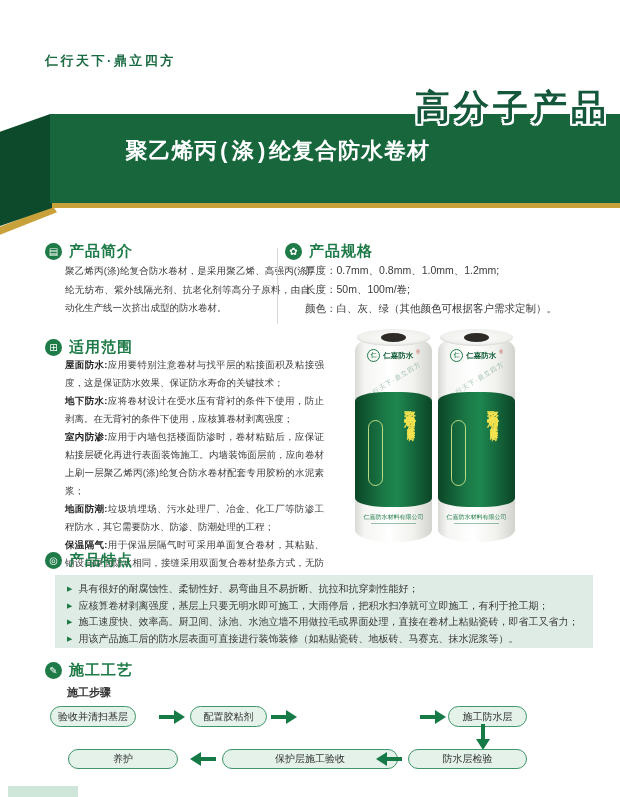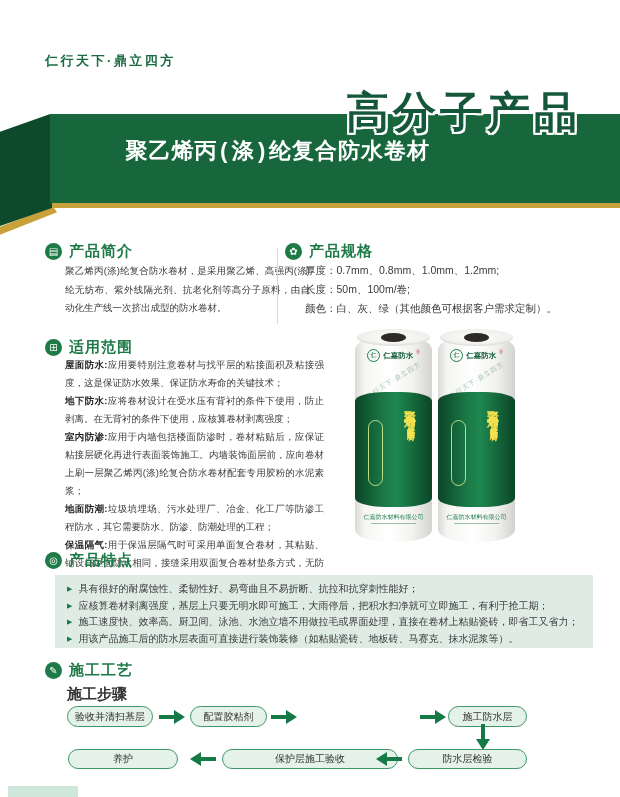--- a/index.html
+++ b/index.html
@@ -10,21 +10,21 @@
   .slogan{position:absolute;left:45px;top:52px;font-size:13px;font-weight:bold;
           color:#1B6B42;letter-spacing:2.5px;}
 
   
   .banner-main{position:absolute;left:50px;top:114px;width:570px;height:89px;background:#17663C;z-index:1;}
   .banner-gold{position:absolute;left:52px;top:203px;width:568px;height:5px;background:#C9A13B;z-index:1;}
   .banner-fold{position:absolute;left:0;top:114px;width:54px;height:118px;background:#0D4A2B;
                clip-path:polygon(0 15%,93% 0,100% 79%,0 95%);z-index:1;}
   .banner-fold-gold{position:absolute;left:0;top:203px;width:57px;height:33px;background:#C9A13B;
                clip-path:polygon(93% 10%,100% 28%,0 96%,0 72%);z-index:0;}
-  .badge{position:absolute;right:39px;top:84px;z-index:3;font-size:43px;font-weight:bold;
+  .badge{position:absolute;right:10px;top:84px;z-index:3;font-size:35px;font-weight:bold;
          color:#14573A;letter-spacing:4px;
          text-shadow:-2px -2px 0 #fff,2px -2px 0 #fff,-2px 2px 0 #fff,2px 2px 0 #fff,
                      0 -2px 0 #fff,0 2px 0 #fff,-2px 0 0 #fff,2px 0 0 #fff;}
   .banner-title{position:absolute;left:90px;top:136px;width:340px;text-align:right;z-index:2;
                 font-size:22px;font-weight:bold;color:#ffffff;letter-spacing:1px;font-family:Liberation Mono, monospace;}
 
   
   .sec{position:absolute;display:flex;align-items:center;gap:7px;}
   .sec .ic{width:17px;height:17px;border-radius:50%;background:#1E7B48;color:#fff;
            font-size:10px;line-height:17px;text-align:center;flex:0 0 17px;}
@@ -76,25 +76,25 @@
   .roll .cline{position:absolute;left:16px;top:191px;width:45px;height:1px;background:rgba(30,120,72,.45);}
 
   
   .feat-box{position:absolute;left:55px;top:575px;width:538px;height:73px;background:#DFECE5;
         box-sizing:border-box;padding:7px 12px 0 12px;}
   .feat-row{display:flex;gap:6px;font-size:10px;line-height:13px;color:#3A3A3A;margin-bottom:3.5px;
         white-space:nowrap;overflow:hidden;}
   .feat-row .tri{color:#1E7B48;font-size:7px;line-height:13px;flex:0 0 auto;}
 
   
-  .steps-label{position:absolute;left:67px;top:685px;font-size:15px;font-weight:bold;color:#333;}
+  .steps-label{position:absolute;left:67px;top:685px;font-size:11px;font-weight:bold;color:#333;}
   .pill{position:absolute;box-sizing:border-box;height:21px;border:1px solid #3E9669;
         border-radius:11px;background:#E4F2EA;color:#333;font-size:10px;
         display:flex;align-items:center;justify-content:center;white-space:nowrap;}
-  .p1{left:67px;top:706px;width:86px;} .p2{left:190px;top:706px;width:77px;}
+  .p1{left:50px;top:706px;width:86px;} .p2{left:190px;top:706px;width:77px;}
   .p3{left:301px;top:706px;width:118px;} .p4{left:448px;top:706px;width:79px;}
   .q1{left:68px;top:749px;width:110px;height:20px;}
   .q2{left:222px;top:749px;width:176px;height:20px;}
   .q3{left:408px;top:749px;width:119px;height:20px;}
 
   .ar{position:absolute;width:26px;height:14px;}
   .ar .shaft{position:absolute;left:0;top:5px;width:16px;height:4px;background:#157A46;}
   .ar .head{position:absolute;left:15px;top:0;width:0;height:0;border-left:11px solid #157A46;
         border-top:7px solid transparent;border-bottom:7px solid transparent;}
   .ar.left{transform:rotate(180deg);}

